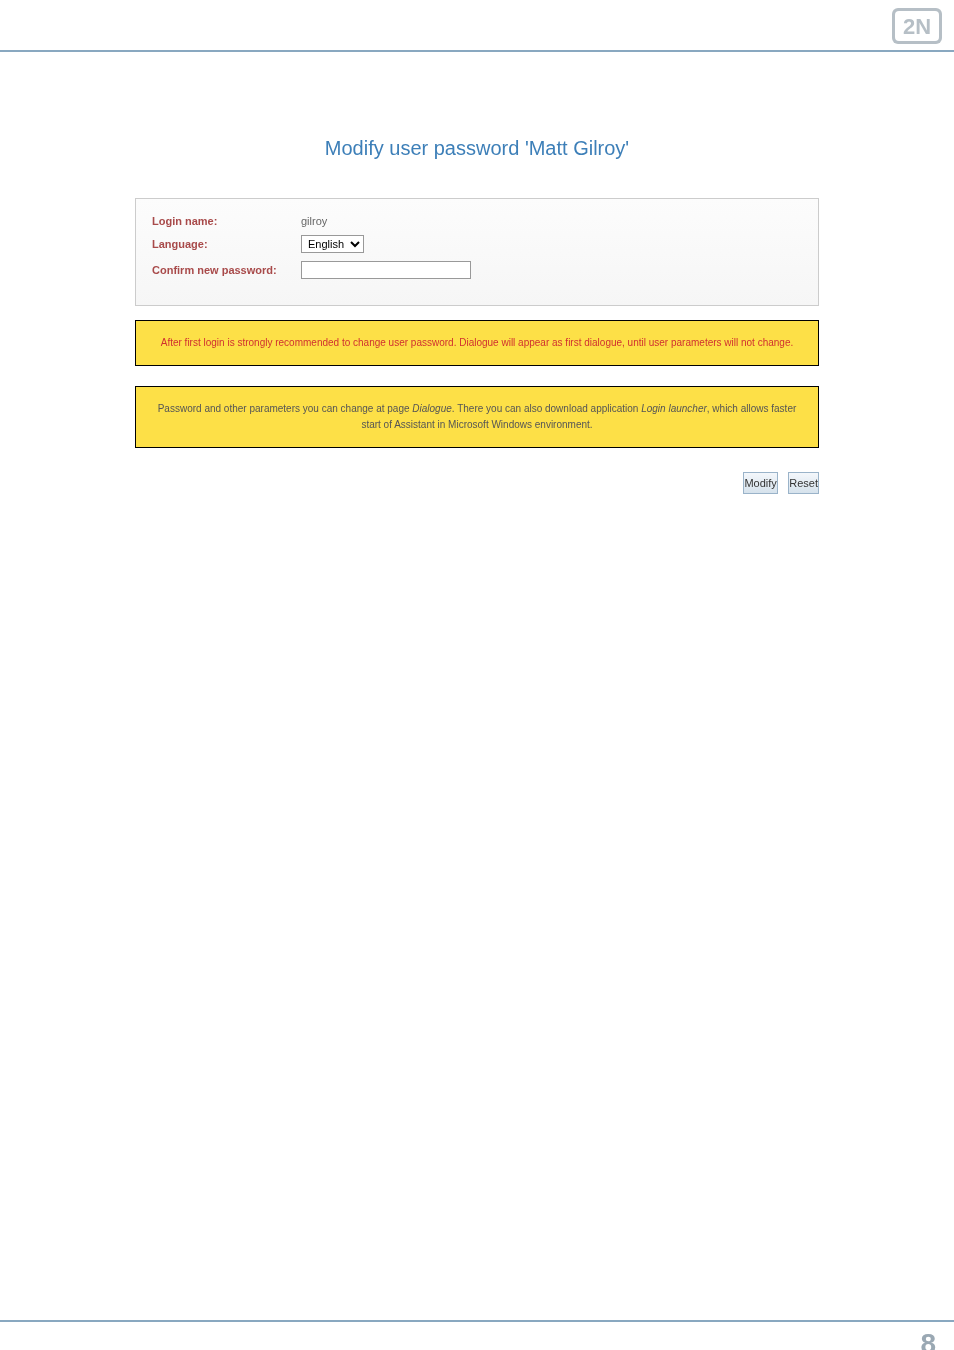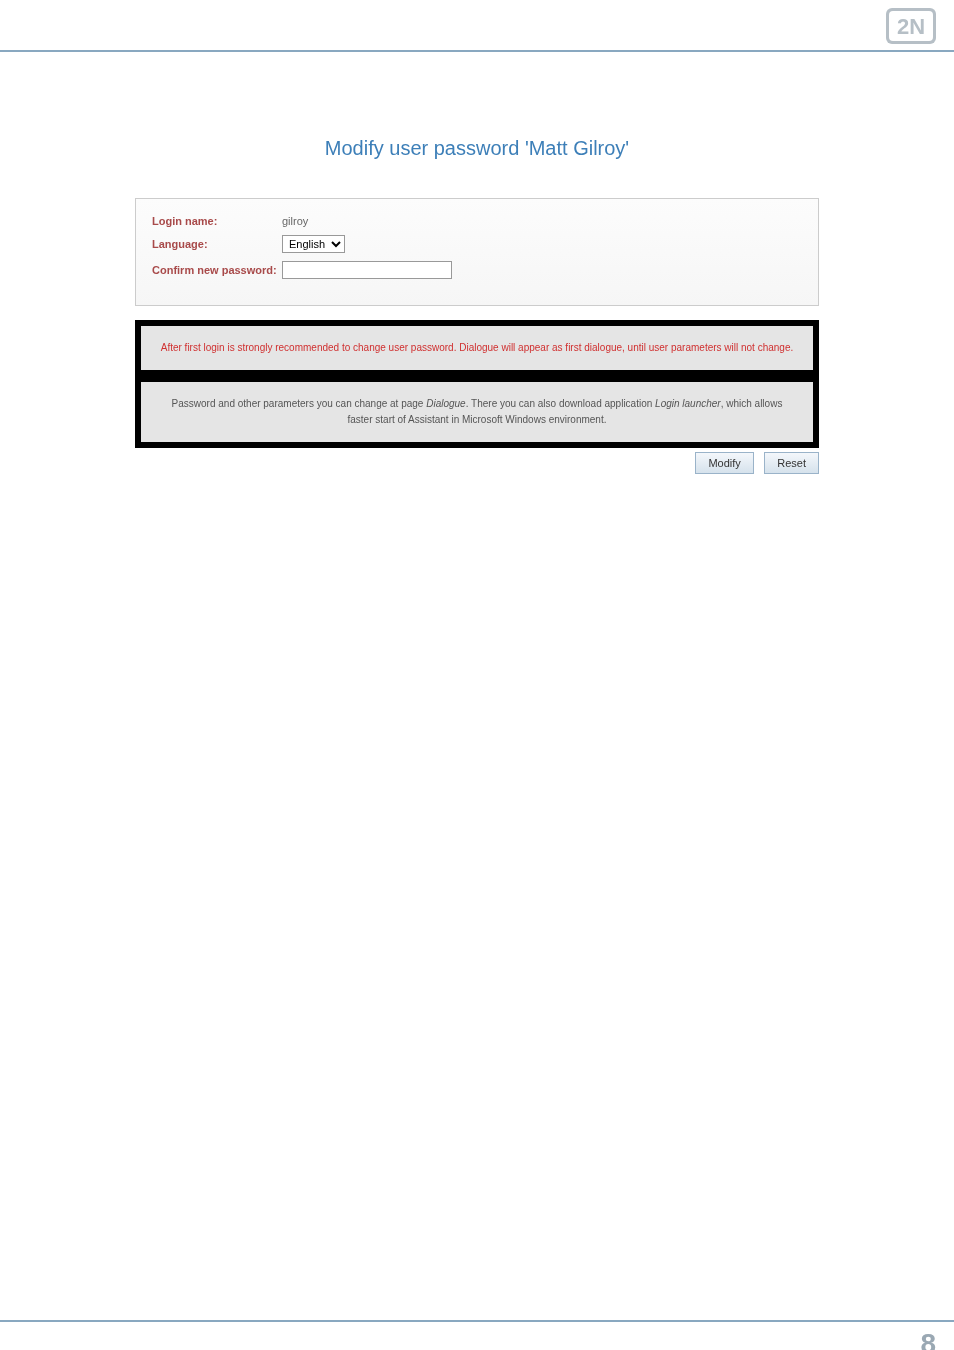--- a/index.html
+++ b/index.html
@@ -10,21 +10,21 @@
       background: #fff;
       position: relative;
     }
     .header {
       height: 52px;
       border-bottom: 2px solid #89a8c0;
       position: relative;
     }
     .logo {
       position: absolute;
-      right: 18px;
+      right: 12px;
       top: 8px;
     }
     .footer {
       position: absolute;
       bottom: 20px;
       left: 0;
       right: 0;
       border-top: 2px solid #89a8c0;
       padding-top: 8px;
     }
@@ -54,21 +54,21 @@
       background: linear-gradient(#fcfcfc, #f6f6f6);
       padding: 16px 16px 18px 16px;
     }
     .form-row {
       display: flex;
       align-items: center;
       margin-bottom: 8px;
     }
     .form-row.spacer { margin-top: 22px; }
     .form-label {
-      width: 130px;
+      width: 149px;
       color: #a84a4a;
       font-size: 11px;
       font-weight: bold;
     }
     .form-value {
       color: #666;
       font-size: 11px;
     }
     .form-select {
       font-size: 11px;
@@ -78,43 +78,43 @@
     }
     .form-input {
       width: 170px;
       height: 18px;
       border: 1px solid #999;
       font-size: 11px;
       padding: 1px 3px;
       background: #fff;
     }
     .info-panel {
-      margin: 0 95px 0 95px;
-      border: 6px solid #000000;
-      background: #e5e5e5;
+      margin: 0 95px 20px 95px;
+      border: 1px solid #000000;
+      background: #fde047;
       padding: 14px 18px;
       text-align: center;
       font-size: 10px;
       line-height: 1.6;
     }
     .info-panel.warn { color: #d03030; }
     .info-panel.hint { color: #555; }
     .info-panel em { font-style: italic; }
     .button-row {
       margin: 0 95px;
       text-align: right;
       padding-top: 4px;
     }
     .btn {
       display: inline-block;
       font-size: 11px;
       color: #333;
       background: linear-gradient(#f4f7fb, #d6e2ec);
       border: 1px solid #9ab3c9;
-      padding: 4px 12px;
+      padding: 4px 0;
       margin-left: 6px;
       cursor: pointer;
     }
   </style>
 </head>
 <body>
 
 <div class="header">
   <div class="logo">
     <svg width="50" height="36" viewBox="0 0 50 36">

